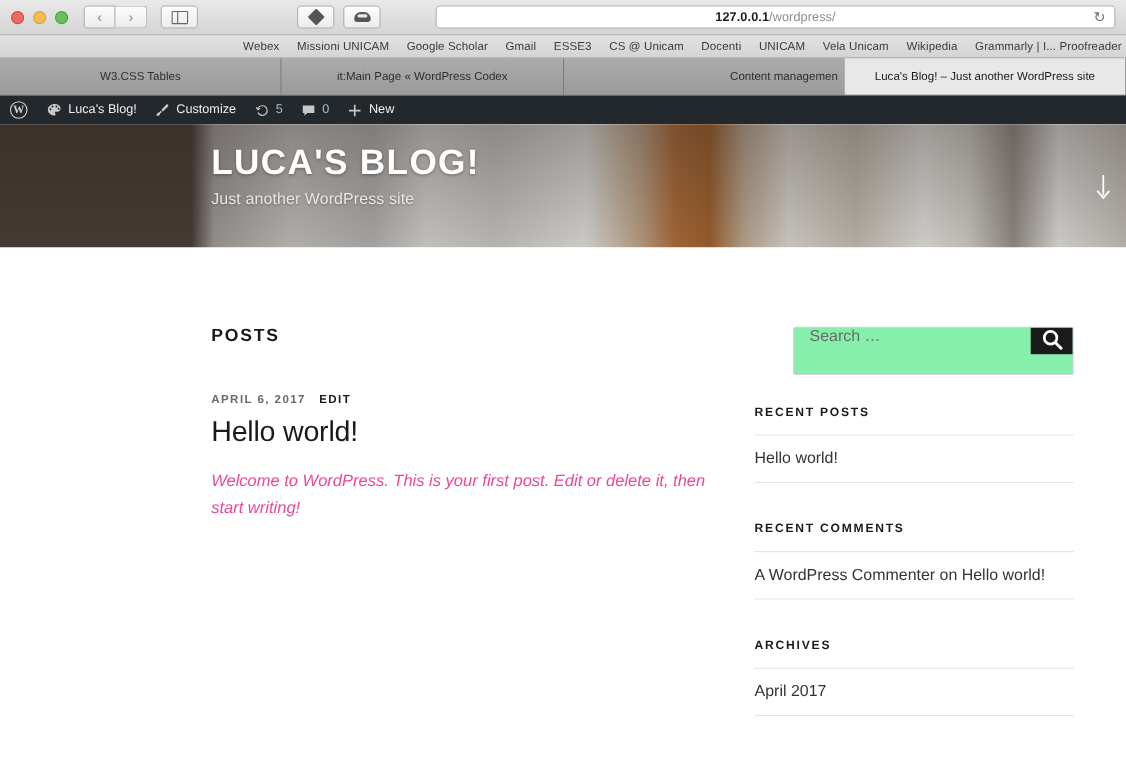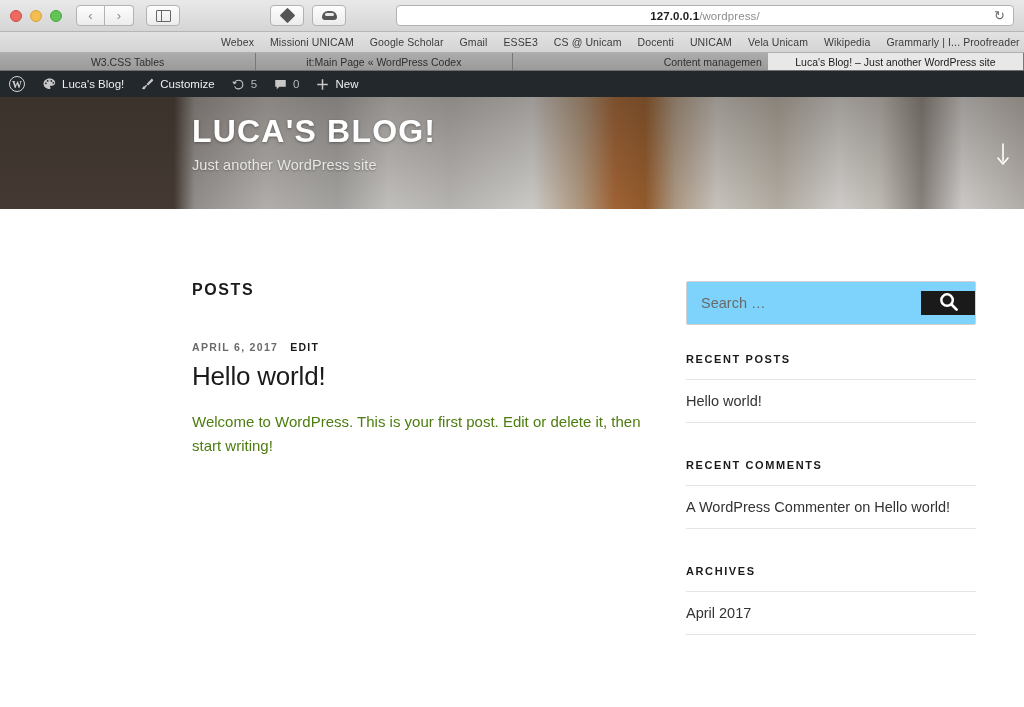--- a/index.html
+++ b/index.html
@@ -92,21 +92,21 @@
   }
   .apps-grid i { background: #6d6d6d; display: block; }
   .bm-list { display: flex; align-items: center; margin-left: 192px; gap: 0; }
   .bm {
     font-size: 10.5px; color: #3b3b3b; padding: 0 8px; white-space: nowrap;
     letter-spacing: 0.1px;
   }
 
   
   .tabbar {
-    height: 18px; background: #9e9e9e; display: flex; align-items: stretch;
+    height: 34px; background: #9e9e9e; display: flex; align-items: stretch;
     border-bottom: 1px solid #6f6f6f;
   }
   .tab {
     flex: 1 1 0; min-width: 0;
     display: flex; align-items: center; justify-content: center;
     font-size: 10.5px; color: #2f2f2f;
     border-right: 1px solid #787878;
     background: linear-gradient(to bottom,#acacac,#9a9a9a);
     overflow: hidden; white-space: nowrap; padding: 0 6px;
   }
@@ -191,28 +191,29 @@
   .post-meta {
     font-size: 10.5px; font-weight: 700; letter-spacing: 1.3px;
     color: #6a6a6a; text-transform: uppercase; display: flex; gap: 12px;
   }
   .post-meta .edit { color: #1a1a1a; }
   .post-title {
     margin-top: 8px; font-size: 26px; font-weight: 400; color: #1a1a1a;
     letter-spacing: -0.2px;
   }
   .post-excerpt {
-    margin-top: 18px; font-size: 15px; line-height: 1.62; color: #4d7c0f;
+    margin-top: 18px; font-size: 15px; line-height: 1.62; color: #ec4899;
     max-width: 470px;
+    font-style: italic;
   }
 
   
   .searchform {
     display: flex; border: 1px solid #d1d1d1; border-radius: 2px;
-    background: #7dd3fc; height: 44px; align-items: center;
+    background: #86efac; height: 44px; align-items: flex-start; margin-left: 35px;
   }
   .searchform input {
     flex: 1; border: none; outline: none; padding: 0 14px;
     font-size: 14.5px; color: #6a6a6a; font-family: "Liberation Sans", sans-serif;
     background: transparent;
   }
   .searchform input::placeholder { color: #6a6a6a; }
   .search-submit {
     width: 54px; background: #1a1a1a; border: none; cursor: pointer;
     display: flex; align-items: center; justify-content: center;

